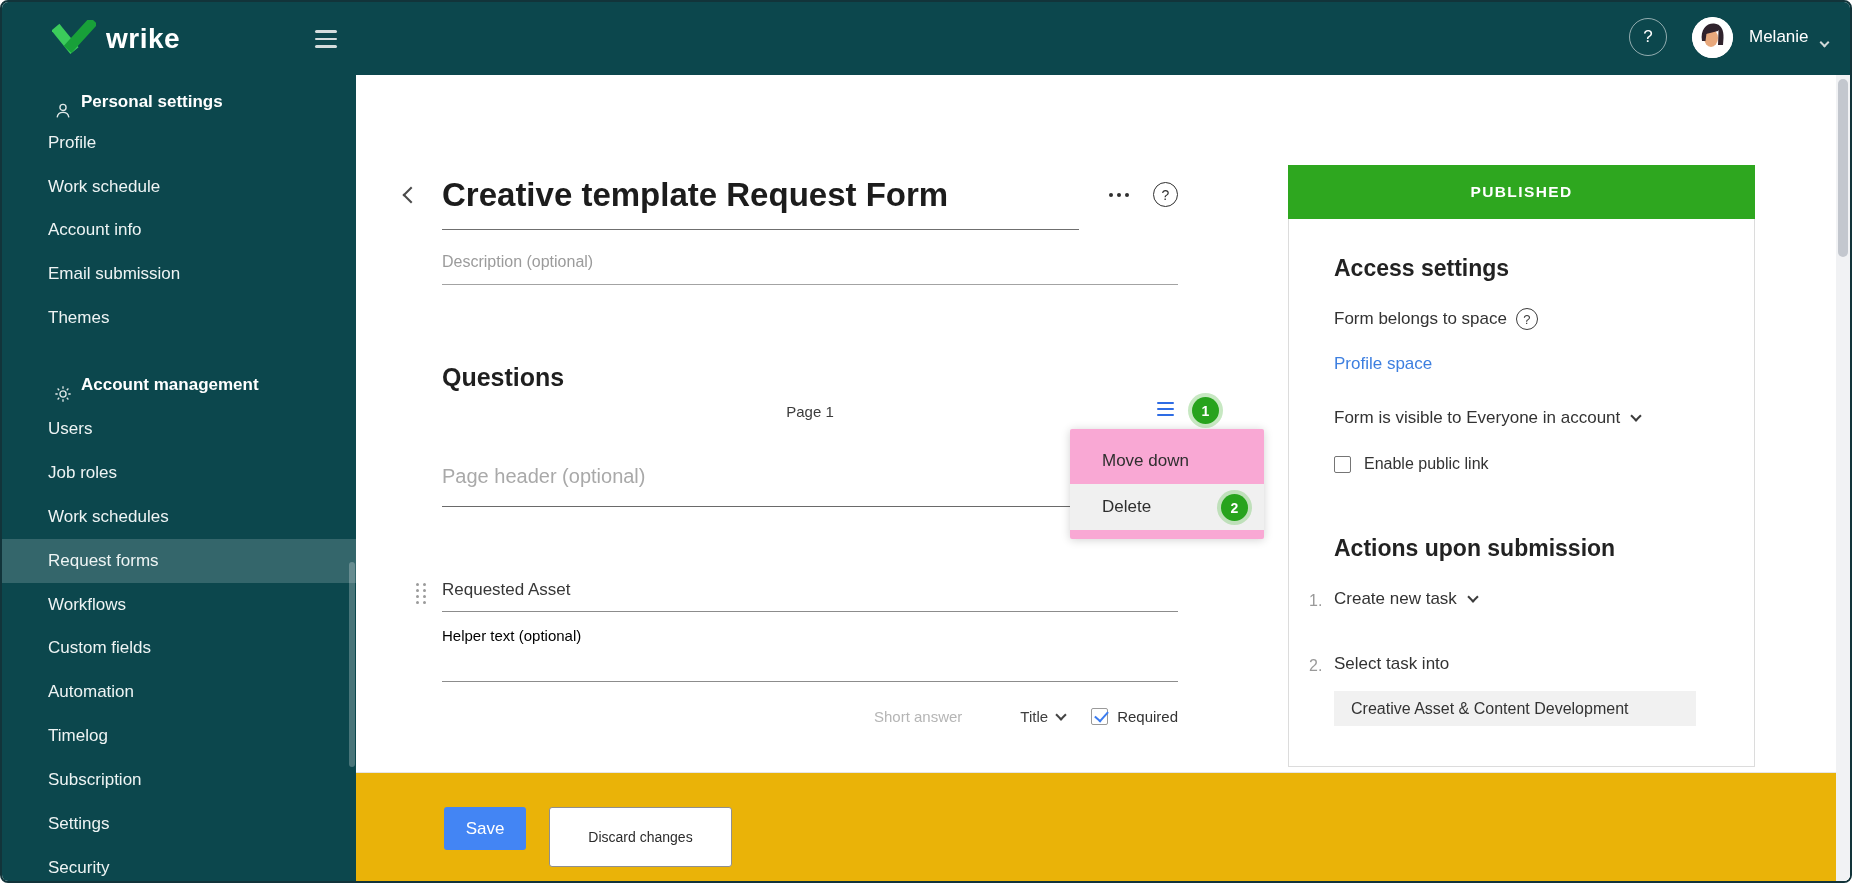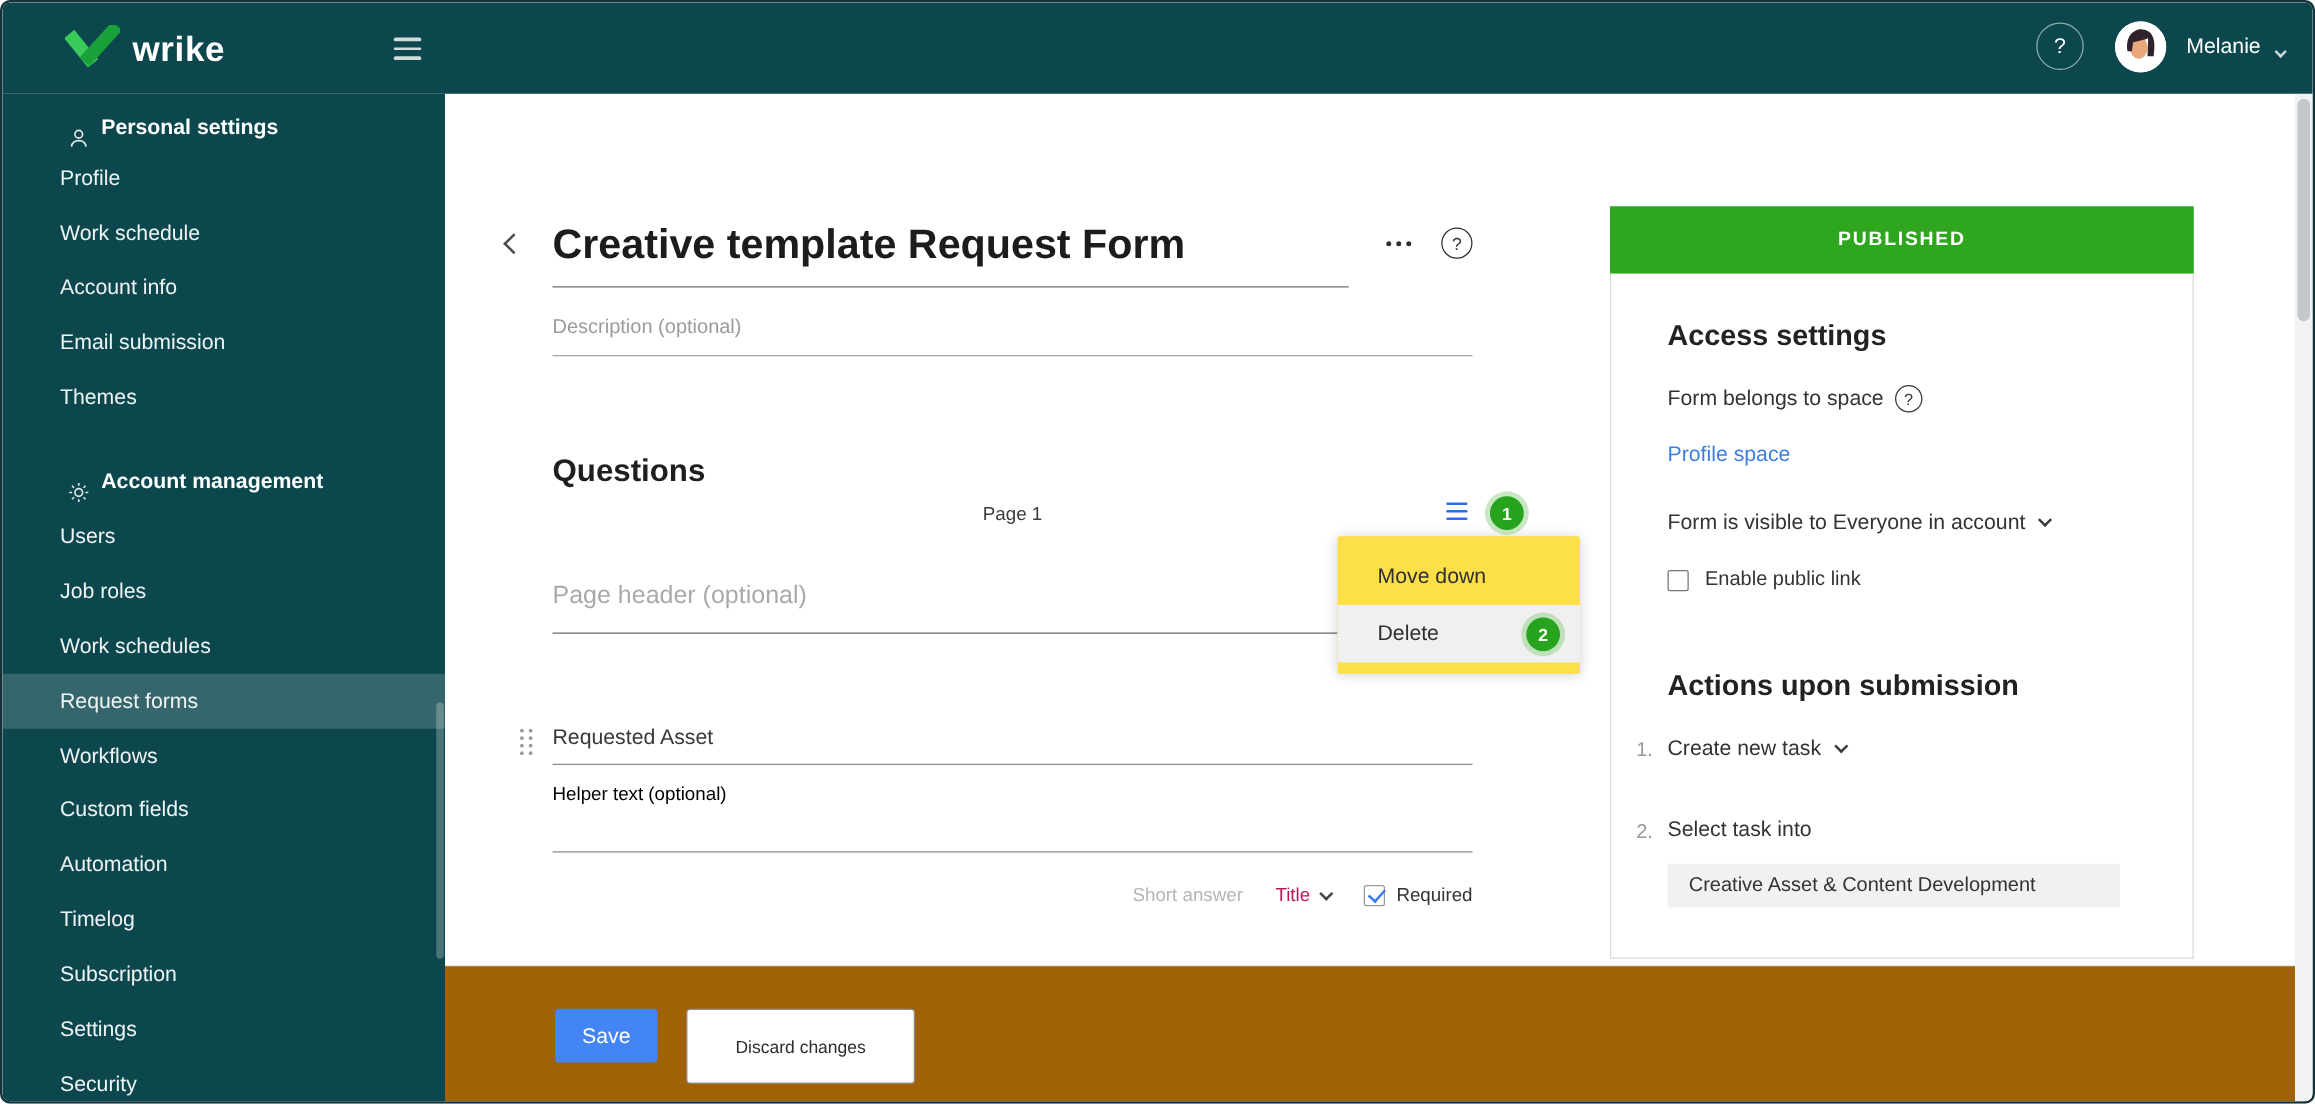--- a/index.html
+++ b/index.html
@@ -52,57 +52,57 @@
 
   .questions-h { position: absolute; left: 86px; top: 288px; font-size: 25px; font-weight: 700; color: #1f1f1f; }
   .page-label { position: absolute; left: 86px; top: 328px; width: 736px; text-align: center; font-size: 15px; color: #3c3c3c; }
 
   .page-burger { position: absolute; left: 801px; top: 327px; width: 17px; cursor: pointer; }
   .page-burger div { height: 2.4px; background: #2E6CE4; border-radius: 1px; margin-bottom: 3.4px; }
 
   .badge { width: 27px; height: 27px; border-radius: 50%; background: #27A31D; color: #fff; font-size: 14px; font-weight: 700; display: flex; align-items: center; justify-content: center; box-shadow: 0 0 0 4px rgba(130,205,120,0.45); z-index: 8; }
   .badge1 { position: absolute; left: 836px; top: 322px; }
 
-  .ctx-menu { position: absolute; left: 714px; top: 354px; width: 194px; background: #fde047; box-shadow: 0 1px 10px rgba(0,0,0,0.18); border-radius: 2px; padding: 9px 0; z-index: 6; }
+  .ctx-menu { position: absolute; left: 714px; top: 354px; width: 194px; background: #f9a8d4; box-shadow: 0 1px 10px rgba(0,0,0,0.18); border-radius: 2px; padding: 9px 0; z-index: 6; }
   .ctx-item { position: relative; height: 46px; display: flex; align-items: center; padding-left: 32px; font-size: 17px; color: #2f2f2f; cursor: pointer; }
   .ctx-item.highlight { background: #f0f0f0; }
   .badge2 { position: absolute; right: 16px; top: 10px; }
 
   .pageheader-ph { position: absolute; left: 86px; top: 390px; font-size: 20px; color: #a9a9a9; }
   .pageheader-line { left: 86px; top: 431px; width: 736px; background: #6a6a6a; }
 
   .drag-dots { position: absolute; left: 60px; top: 508px; display: grid; grid-template-columns: repeat(2, 3px); gap: 3px 4px; cursor: grab; }
   .drag-dots span { width: 3px; height: 3px; border-radius: 50%; background: #9b9b9b; }
 
   .q-label { position: absolute; left: 86px; top: 505px; font-size: 17px; color: #383838; }
   .q-line { left: 86px; top: 536px; width: 736px; background: #8c8c8c; }
   .helper-ph { position: absolute; left: 86px; top: 552px; font-size: 15px; color: #000000; }
   .helper-line { left: 86px; top: 606px; width: 736px; background: #8c8c8c; }
 
   .q-bottom { position: absolute; left: 86px; top: 627px; width: 736px; height: 28px; display: flex; justify-content: flex-end; align-items: center; gap: 26px; }
   .q-type { font-size: 15px; color: #b5b5b5; }
-  .q-map { display: flex; align-items: center; gap: 9px; font-size: 15px; color: #be185d; cursor: pointer; }
+  .q-map { display: flex; align-items: center; gap: 9px; font-size: 15px; color: #404040; cursor: pointer; margin-left: 32px; }
   .q-map .chev { color: #444; margin-top: -3px; }
   .q-req { display: flex; align-items: center; gap: 9px; font-size: 15px; color: #333; }
   .checkbox { width: 17px; height: 17px; border: 1.5px solid #9a9a9a; border-radius: 2px; position: relative; background: #fff; cursor: pointer; }
   .checkbox.checked::after { content: ""; position: absolute; left: 3px; top: 2px; width: 11px; height: 6px; border-left: 2.6px solid #3b7cf0; border-bottom: 2.6px solid #3b7cf0; transform: rotate(-48deg); }
 
   
   .panel { position: absolute; left: 932px; top: 90px; width: 467px; z-index: 4; }
   .panel-banner { height: 54px; background: #2EA71F; color: #fff; font-size: 15.5px; font-weight: 700; letter-spacing: 1.4px; display: flex; align-items: center; justify-content: center; }
   .panel-body { position: relative; height: 548px; background: #fff; border: 1px solid #dcdcdc; border-top: none; }
   .p-h { position: absolute; left: 45px; font-size: 23px; font-weight: 700; color: #222; white-space: nowrap; }
   .p-row { position: absolute; left: 45px; display: flex; align-items: center; font-size: 17px; color: #333; white-space: nowrap; }
   .q-circle { width: 22px; height: 22px; border: 1.4px solid #3c3c3c; border-radius: 50%; font-size: 13px; color: #3c3c3c; display: flex; align-items: center; justify-content: center; margin-left: 9px; cursor: pointer; }
   .link { color: #3D7FE0; cursor: pointer; }
   .p-num { position: absolute; left: 20px; font-size: 16px; color: #999; }
   .task-box { position: absolute; left: 45px; top: 472px; width: 362px; height: 35px; background: #f1f1f1; display: flex; align-items: center; padding-left: 17px; font-size: 16px; color: #333; cursor: pointer; white-space: nowrap; }
 
   
-  .footer { position: absolute; left: 0; right: 14px; top: 697px; bottom: 0; background: #a16207; border-top: 1px solid #e6e6e6; z-index: 5; }
+  .footer { position: absolute; left: 0; right: 14px; top: 697px; bottom: 0; background: #eab308; border-top: 1px solid #e6e6e6; z-index: 5; }
   .btn-save { position: absolute; left: 88px; top: 34px; width: 82px; height: 43px; background: #4385F4; border: none; border-radius: 3px; color: #fff; font-size: 17px; font-family: inherit; cursor: pointer; }
   .btn-discard { position: absolute; left: 193px; top: 34px; width: 183px; height: 60px; background: #fff; border: 1px solid #8f8f8f; border-radius: 3px; color: #2c2c2c; font-size: 14px; font-family: inherit; cursor: pointer; }
 
   
   .scrollbar { position: absolute; right: 0; top: 0; width: 14px; height: 100%; background: #f1f2f4; z-index: 7; }
   .scroll-thumb { position: absolute; left: 2px; top: 4px; width: 10px; height: 178px; background: #c3c7ce; border-radius: 5px; cursor: pointer; }
 </style>
 </head>
 <body>
 

